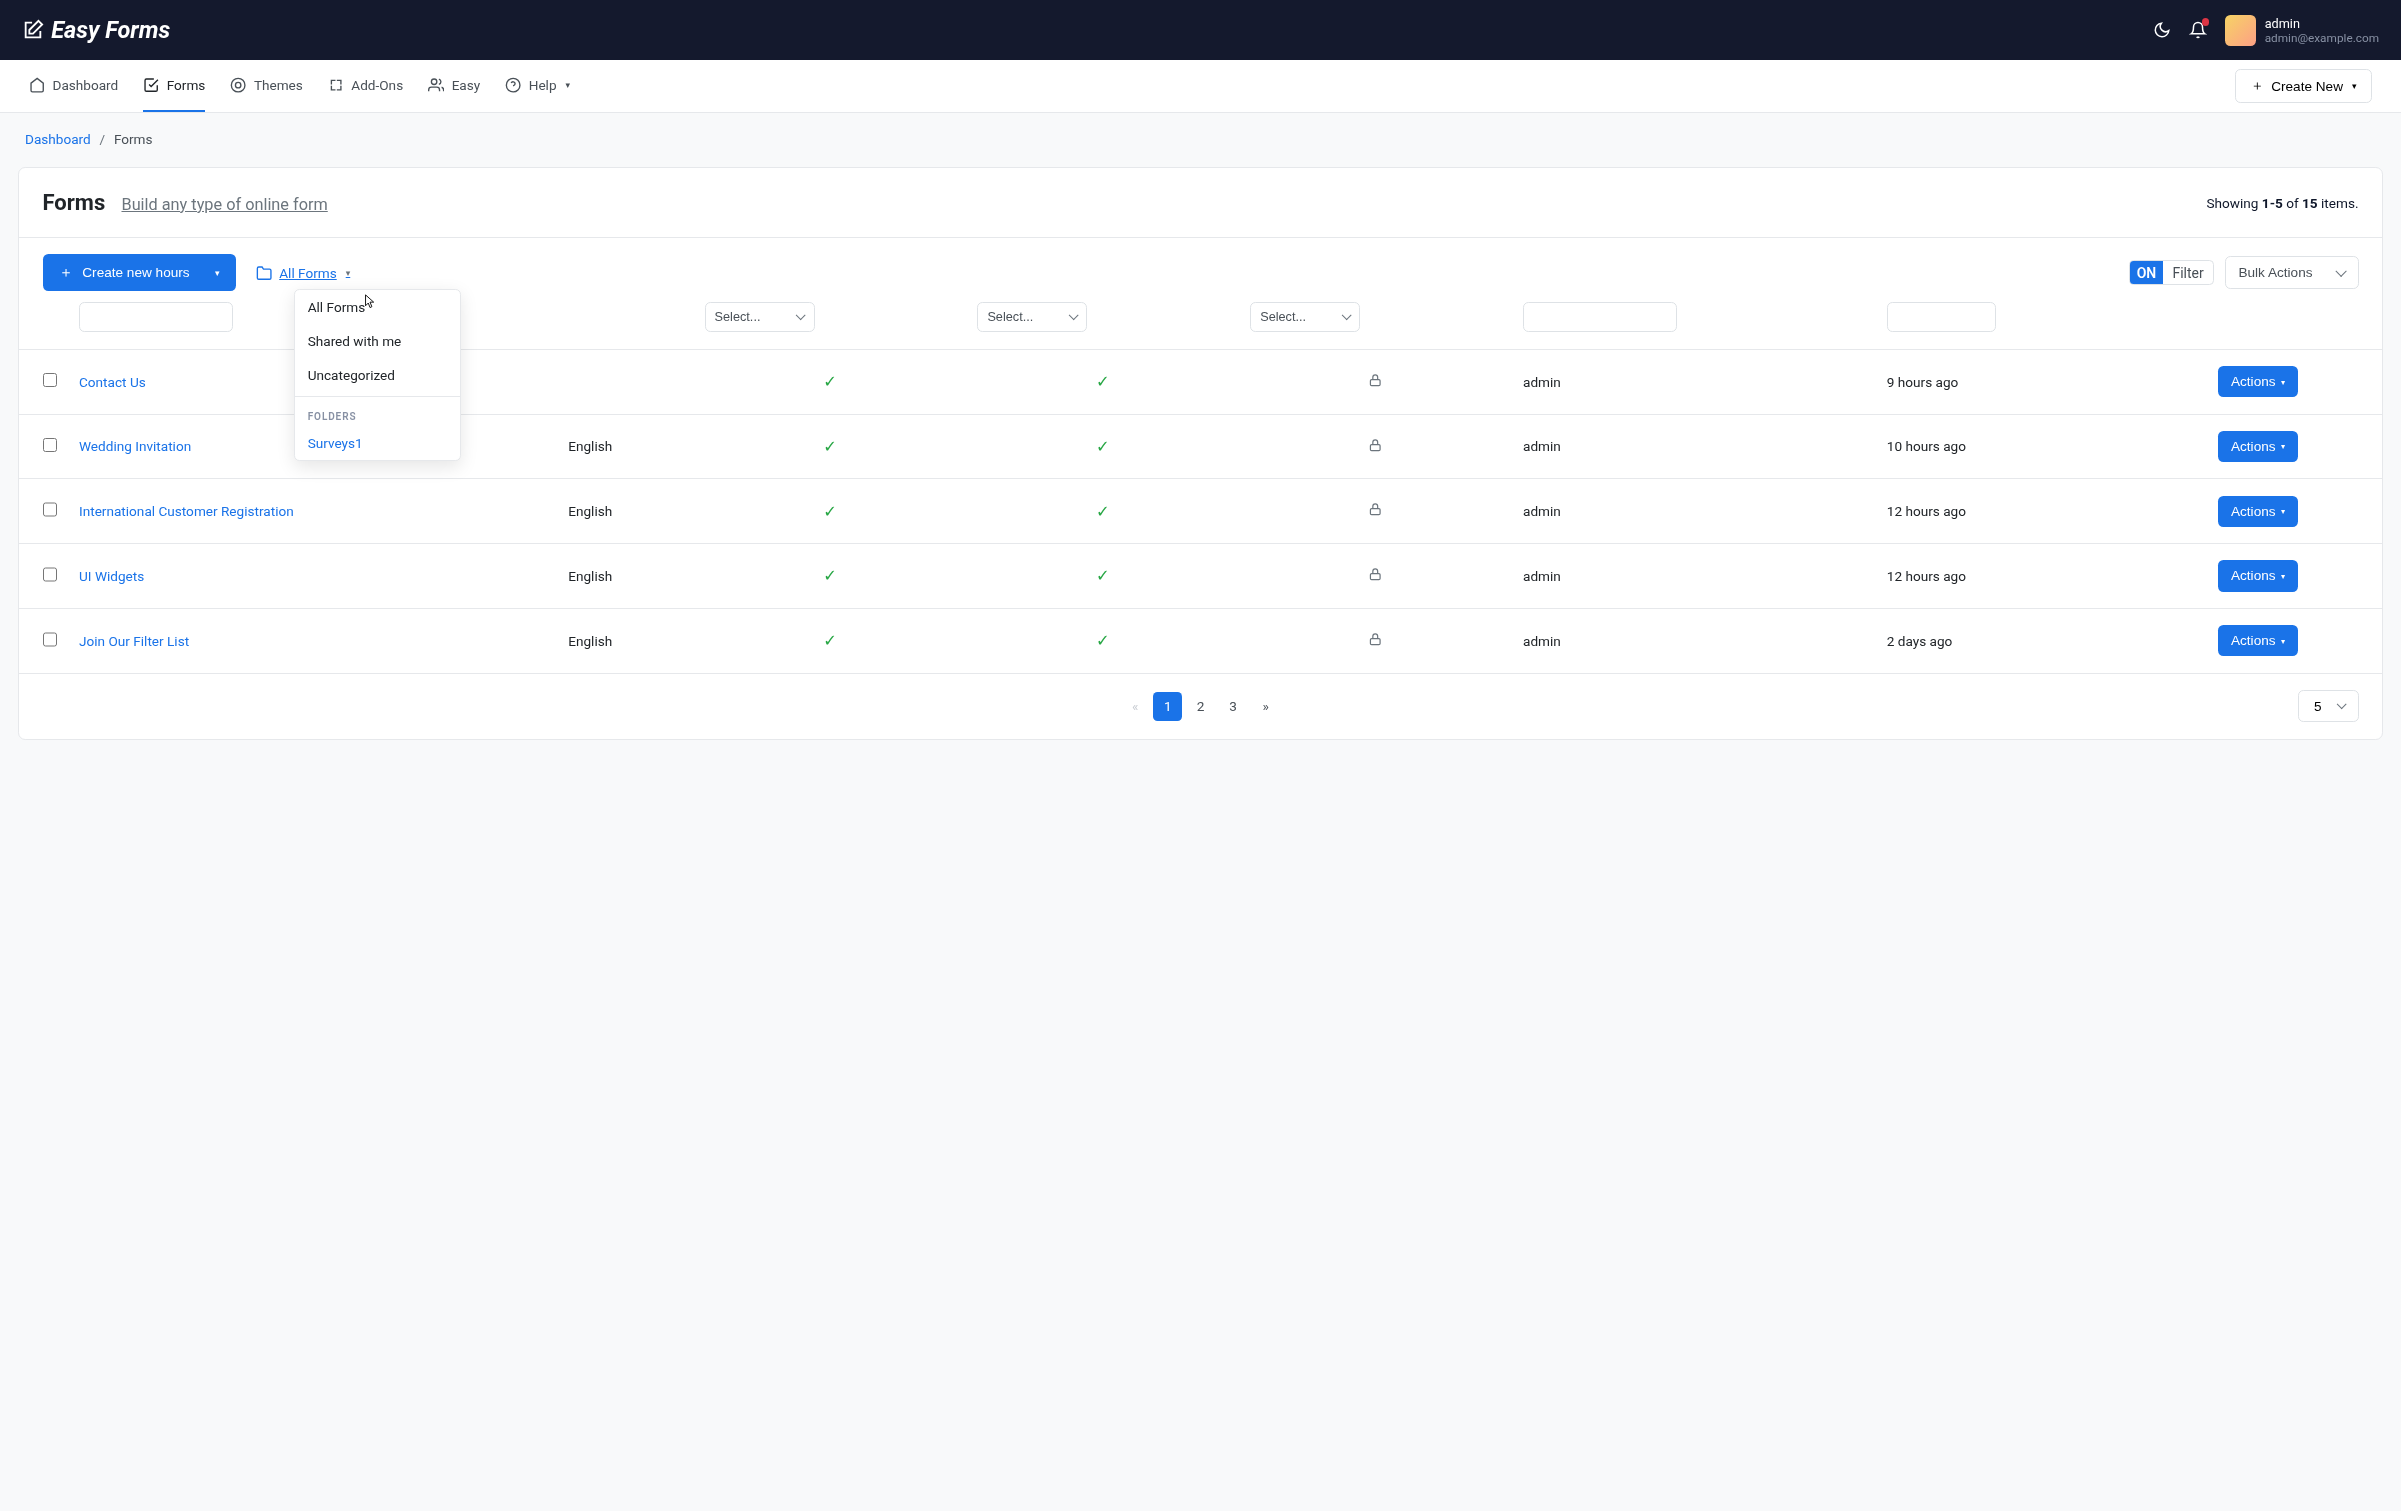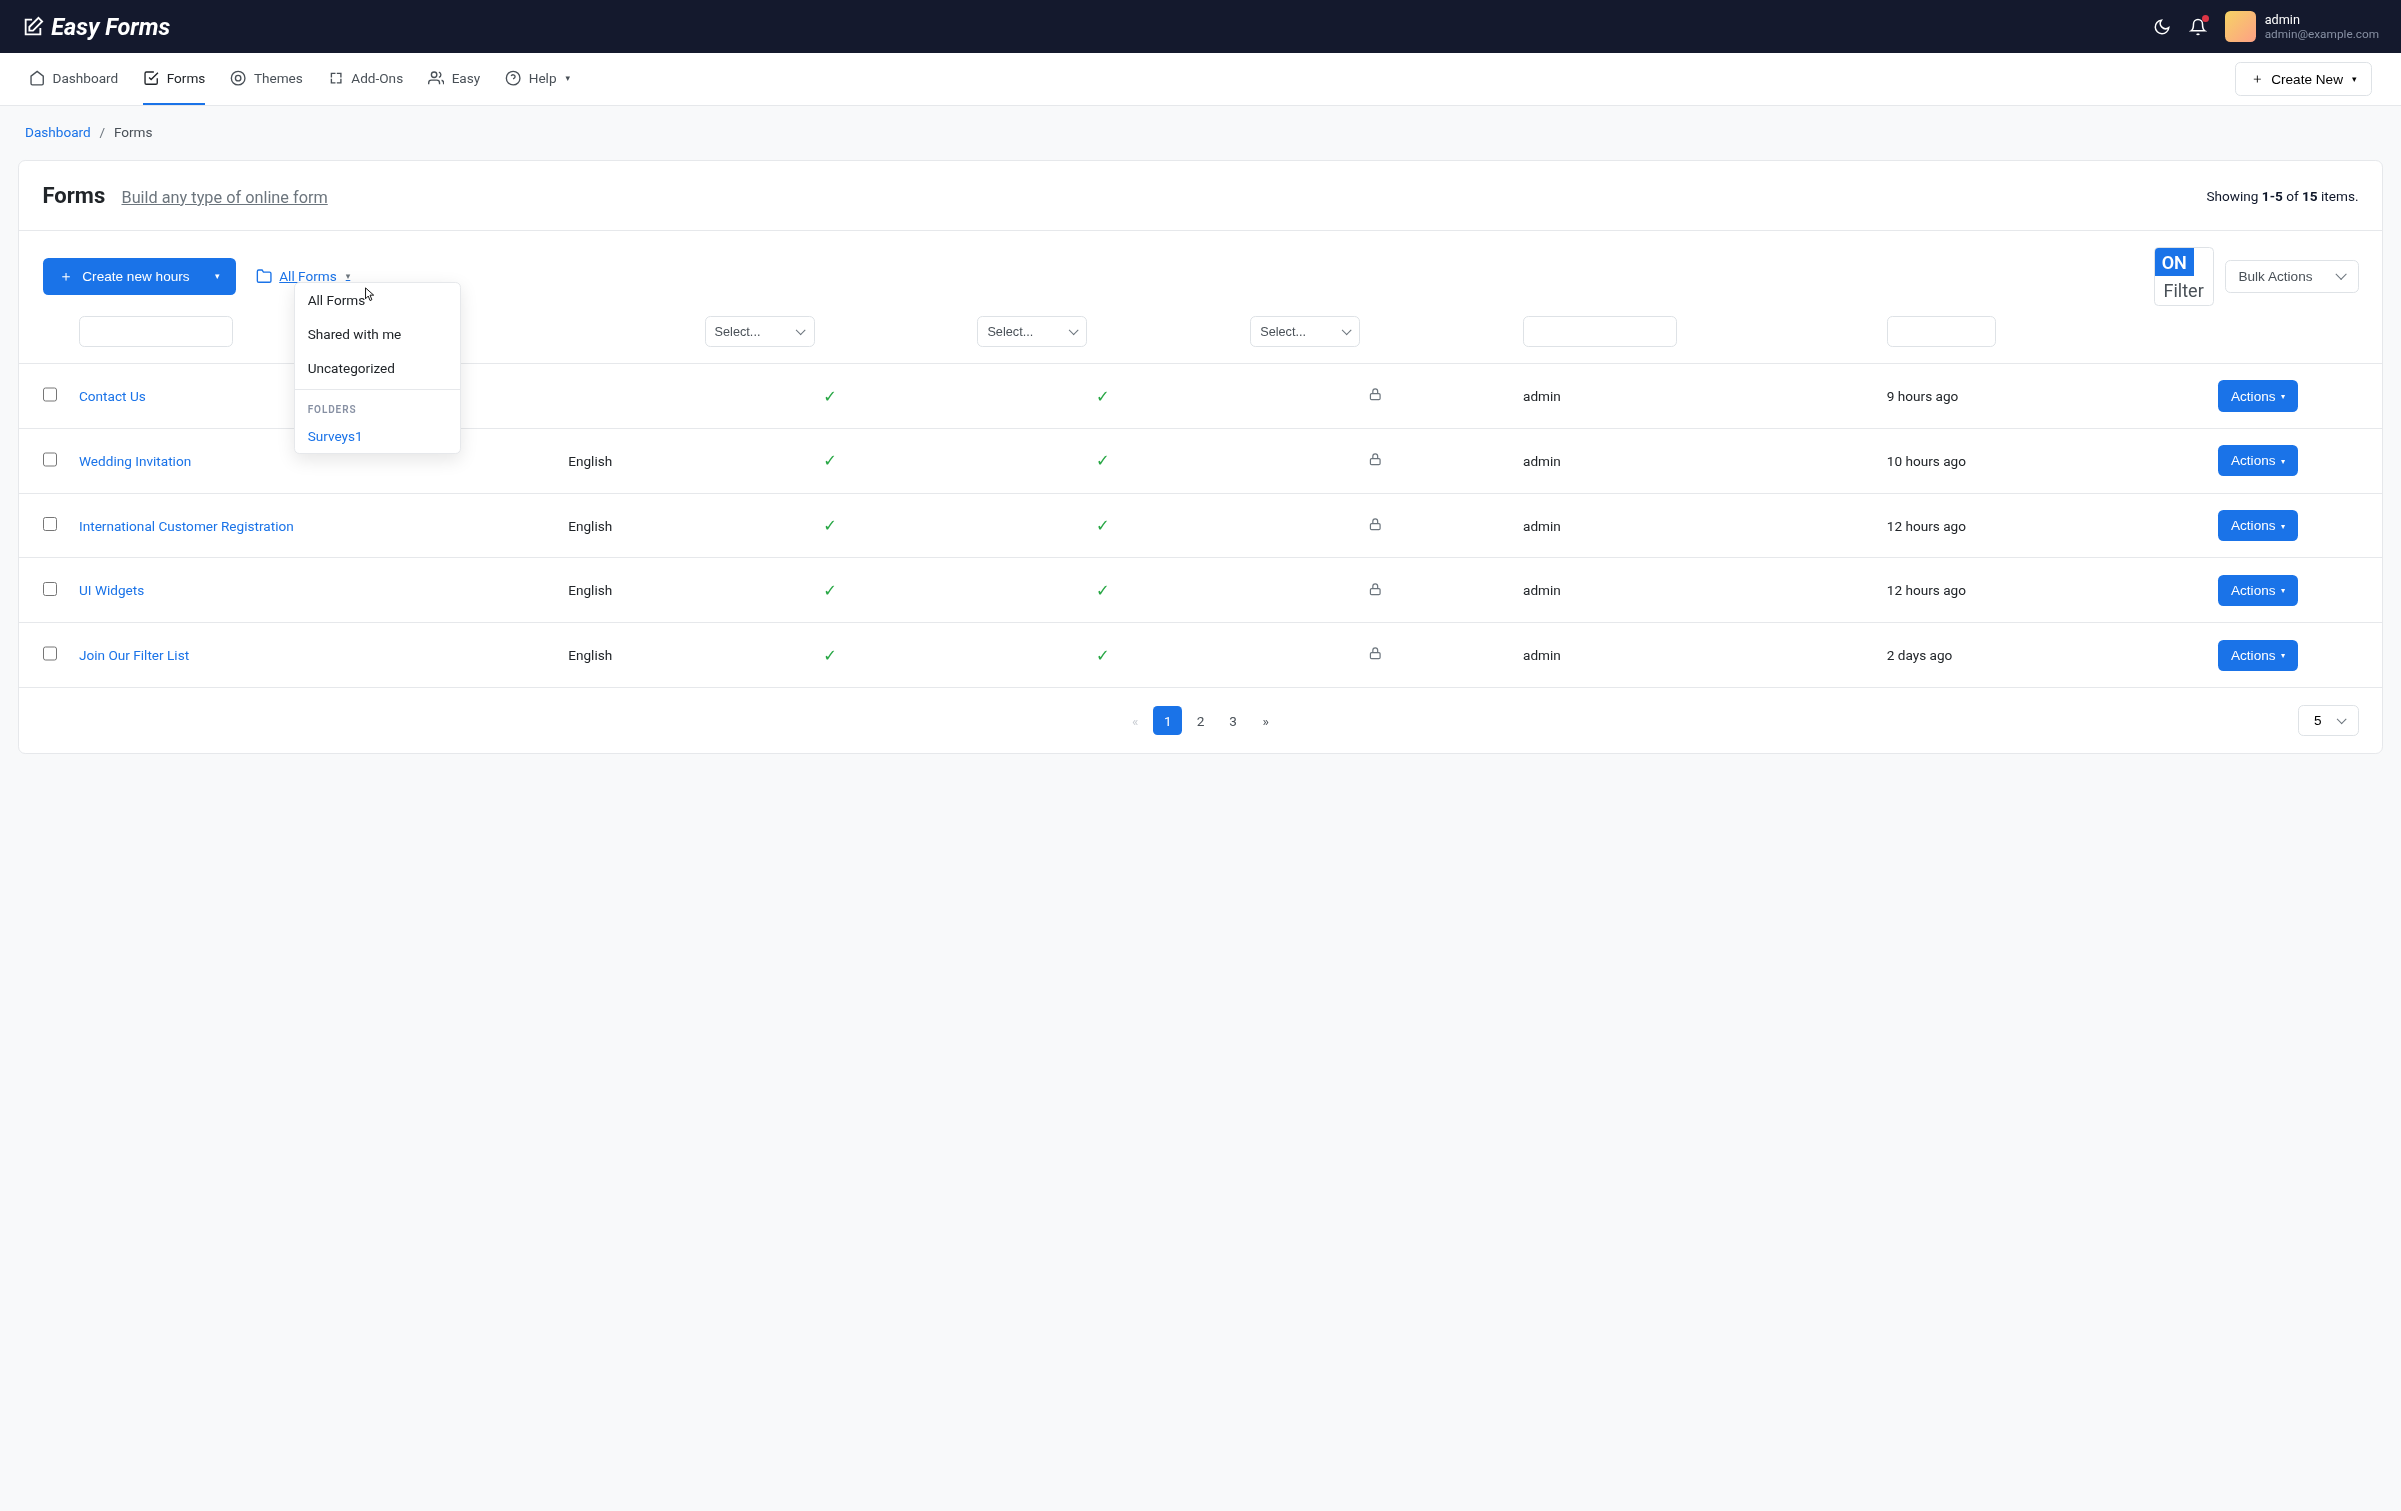--- a/index.html
+++ b/index.html
@@ -1,19 +1,19 @@
 <!DOCTYPE html>
 <html style="font-size:14.5px"><head>
 <meta charset="utf-8">
 <style>
 * { margin: 0; padding: 0; box-sizing: border-box; }
 body { font-family: -apple-system, BlinkMacSystemFont, "Segoe UI", Roboto, sans-serif; background: #f8f9fa; color: #212529; }
 
 
-.header { background: #14192d; display: flex; align-items: center; justify-content: space-between; padding: 0 22px; height: 53px; }
+.header { background: #14192d; display: flex; align-items: center; justify-content: space-between; padding: 0 22px; height: 60px; }
 .logo { color: #fff; font-size: 23.5px; font-weight: 700; font-style: italic; display: flex; align-items: center; gap: 7.2px; }
 .logo svg { width: 22px; height: 22px; }
 .header-right { display: flex; align-items: center; gap: 18px; }
 .header-icon { color: #fff; width: 18px; height: 18px; cursor: pointer; position: relative; }
 .notif-dot { position: absolute; top: -2.7px; right: -2.7px; width: 7.2px; height: 7.2px; background: #dc3545; border-radius: 50%; }
 .user-area { display: flex; align-items: center; gap: 9px; cursor: pointer; }
 .avatar { width: 31px; height: 31px; border-radius: 5.4px; background: linear-gradient(135deg, #f6d365 0%, #fda085 100%); }
 .user-text { display: flex; flex-direction: column; }
 .user-name { color: #fff; font-size: 12.7px; }
 .user-email { color: #8790a3; font-size: 11.8px; }
@@ -43,21 +43,21 @@
 
 
 .toolbar { display: flex; align-items: center; justify-content: space-between; padding: 16.3px 23.5px 5.4px; position: relative; }
 .toolbar-left { display: flex; align-items: center; gap: 20px; }
 .create-form-btn { background: #1a73e8; color: #fff; border: none; border-radius: 5.4px; padding: 9px 16.3px; display: flex; align-items: center; gap: 9px; cursor: pointer; font-size: 13.6px; }
 .create-form-btn .plus { font-size: 14.5px; }
 .create-form-btn .chev-d { font-size: 9px; margin-left: 16.3px; }
 .folder-sel { display: flex; align-items: center; gap: 7.2px; color: #1a73e8; cursor: pointer; font-size: 13.6px; text-decoration: underline; }
 .folder-sel svg { width: 16.3px; height: 16.3px; color: #1a73e8; }
 .toolbar-right { display: flex; align-items: center; gap: 11px; }
-.filter-toggle { display: flex; align-items: flex-start; border: 0.9px solid #dee2e6; border-radius: 4.5px; overflow: hidden; font-size: 18px; flex-direction: column; }
+.filter-toggle { display: flex; align-items: flex-end; border: 0.9px solid #dee2e6; border-radius: 4.5px; overflow: hidden; font-size: 14px; }
 .filter-on { background: #1a73e8; color: #fff; padding: 3.6px 7.2px; font-weight: 600; }
 .filter-label { padding: 3.6px 9px; color: #495057; }
 .bulk-btn { border: 0.9px solid #dee2e6; background: #fff; border-radius: 5.4px; padding: 8.1px 45px 8.1px 12.7px; cursor: pointer; font-size: 13.6px; color: #495057; position: relative; }
 .bulk-btn::after { content: ""; position: absolute; right: 12.7px; top: 50%; width: 7.2px; height: 7.2px; border-right: 1.4px solid #6c757d; border-bottom: 1.4px solid #6c757d; transform: translateY(-70%) rotate(45deg); }
 
 
 .dropdown { position: absolute; top: 51px; left: 275px; width: 167px; background: #fff; border: 0.9px solid #e6e8eb; border-radius: 5.4px; box-shadow: 0 5.4px 18px rgba(0,0,0,0.1); z-index: 10; }
 .dropdown-item { padding: 9px 12.7px; cursor: pointer; font-size: 13.6px; color: #212529; }
 .dropdown-divider { height: 0.9px; background: #e6e8eb; margin: 3.6px 0; }
 .dropdown-header { font-size: 10px; letter-spacing: 0.9px; color: #8790a3; padding: 11px 12.7px 3.6px; font-weight: 600; }

